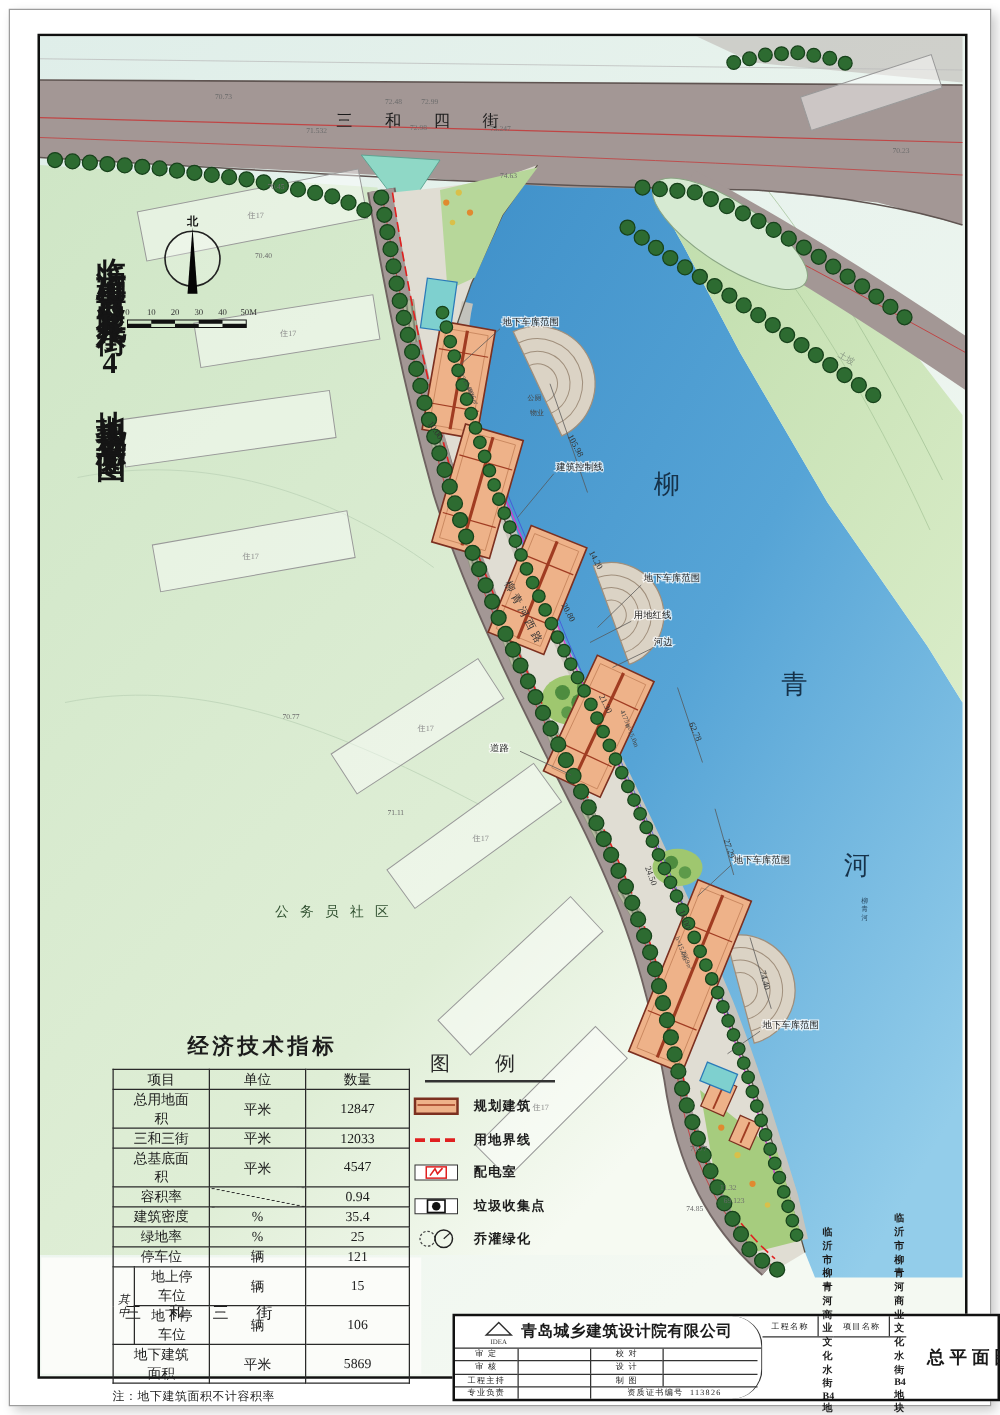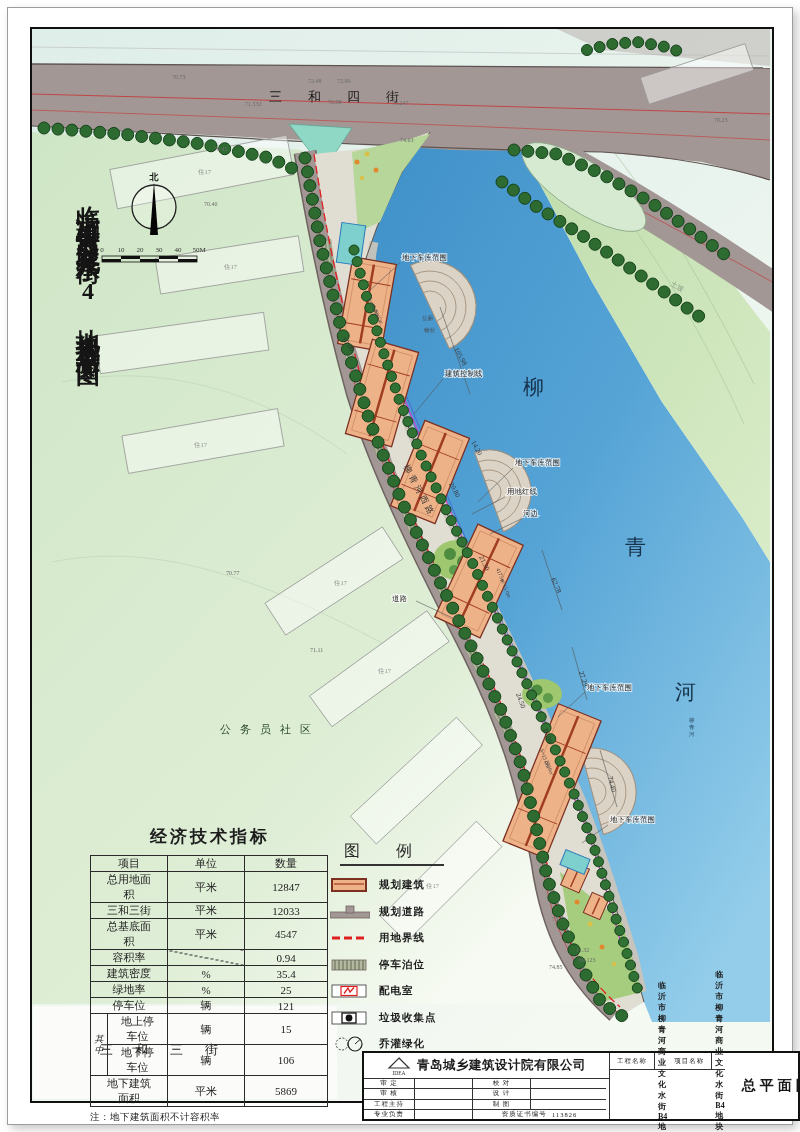--- a/index.html
+++ b/index.html
@@ -23,21 +23,21 @@
   
   .legend{position:absolute;left:298px;top:812px;width:152px;color:#1c1c1c;}
   .legend-title{padding-left:14px;font-size:16px;letter-spacing:36px;color:#2a2a2a;}
   .legend-rule{width:104px;margin:2px 0 6px 10px;border-top:2px solid #333;}
   .legend-item{display:flex;align-items:center;gap:9px;height:26.5px;text-align:right;}
   .legend-item .lab{font-size:10.5px;letter-spacing:1px;font-weight:600;}
   
   .tb{position:absolute;left:330px;top:1022px;width:438px;height:70px;border:2px solid #111;background:#fff;
       display:flex;color:#1a1a1a;box-sizing:border-box;}
   .tb *{box-sizing:border-box;}
-  .tb-left{width:246px;border-right:1px solid #333;display:flex;flex-direction:column;}
+  .tb-left{width:246px;border-right:1px solid #333;display:flex;flex-direction:column;border-radius:24px;}
   .tb-co{height:25px;display:flex;align-items:center;justify-content:center;gap:6px;}
   .tb-co .name{font-size:12.5px;font-weight:700;letter-spacing:.5px;}
   .sg{display:grid;grid-template-columns:50px 58px 58px 76px;border-top:1px solid #333;flex:1;}
   .sg>div{border-top:1px solid #333;border-left:1px solid #333;font-size:6.5px;display:flex;align-items:center;justify-content:center;letter-spacing:1px;}
   .sg>div:nth-child(-n+4){border-top:none;}
   .sg>div:nth-child(4n+1){border-left:none;}
   .sg .wide{grid-column:3/5;}
   .tb-right{width:188px;display:flex;}
   .tb-row{display:flex;height:17px;border-bottom:1px solid #333;}
   .tb-row .l{width:44px;font-size:6.5px;display:flex;align-items:center;justify-content:center;letter-spacing:1px;}
@@ -637,36 +637,23 @@
     <div class="legend-rule"></div>
     <div class="legend-item">
       <svg width="40" height="16">
             <rect x="2" y="2" width="34" height="12" fill="#eeb289" stroke="#7c3020" stroke-width="2"></rect>
             <line x1="4" y1="7" x2="34" y2="7" stroke="#a03c22" stroke-width="1.2"></line>
           </svg>
       <span class="lab">规划建筑</span>
     </div>
     <div class="legend-item">
       <svg width="40" height="16">
-            <rect x="0" y="8" width="40" height="6" fill="#a39795" stroke="#6f6361" stroke-width=".8"></rect>
-            <rect x="16" y="2" width="8" height="7" fill="#a39795" stroke="#6f6361" stroke-width=".8"></rect>
-          </svg>
-      <span class="lab">规划道路</span>
-    </div>
-    <div class="legend-item">
-      <svg width="40" height="16">
             <line x1="2" y1="8" x2="38" y2="8" stroke="#e02020" stroke-width="3" stroke-dasharray="8,4"></line>
           </svg>
       <span class="lab">用地界线</span>
-    </div>
-    <div class="legend-item">
-      <svg width="40" height="16">
-            <rect x="2" y="3" width="34" height="10" fill="url(#hatch)" stroke="#6f6361" stroke-width=".8"></rect>
-          </svg>
-      <span class="lab">停车泊位</span>
     </div>
     <div class="legend-item">
       <svg width="40" height="16">
             <rect x="2" y="2" width="34" height="12" fill="#fff" stroke="#333" stroke-width=".8"></rect>
             <rect x="11" y="3.5" width="16" height="9" fill="none" stroke="#e02020" stroke-width="1.2"></rect>
             <polyline points="14,10.5 18,5 20,9 24,4.5" fill="none" stroke="#e02020" stroke-width="1.3"></polyline>
           </svg>
       <span class="lab">配电室</span>
     </div>
     <div class="legend-item">

